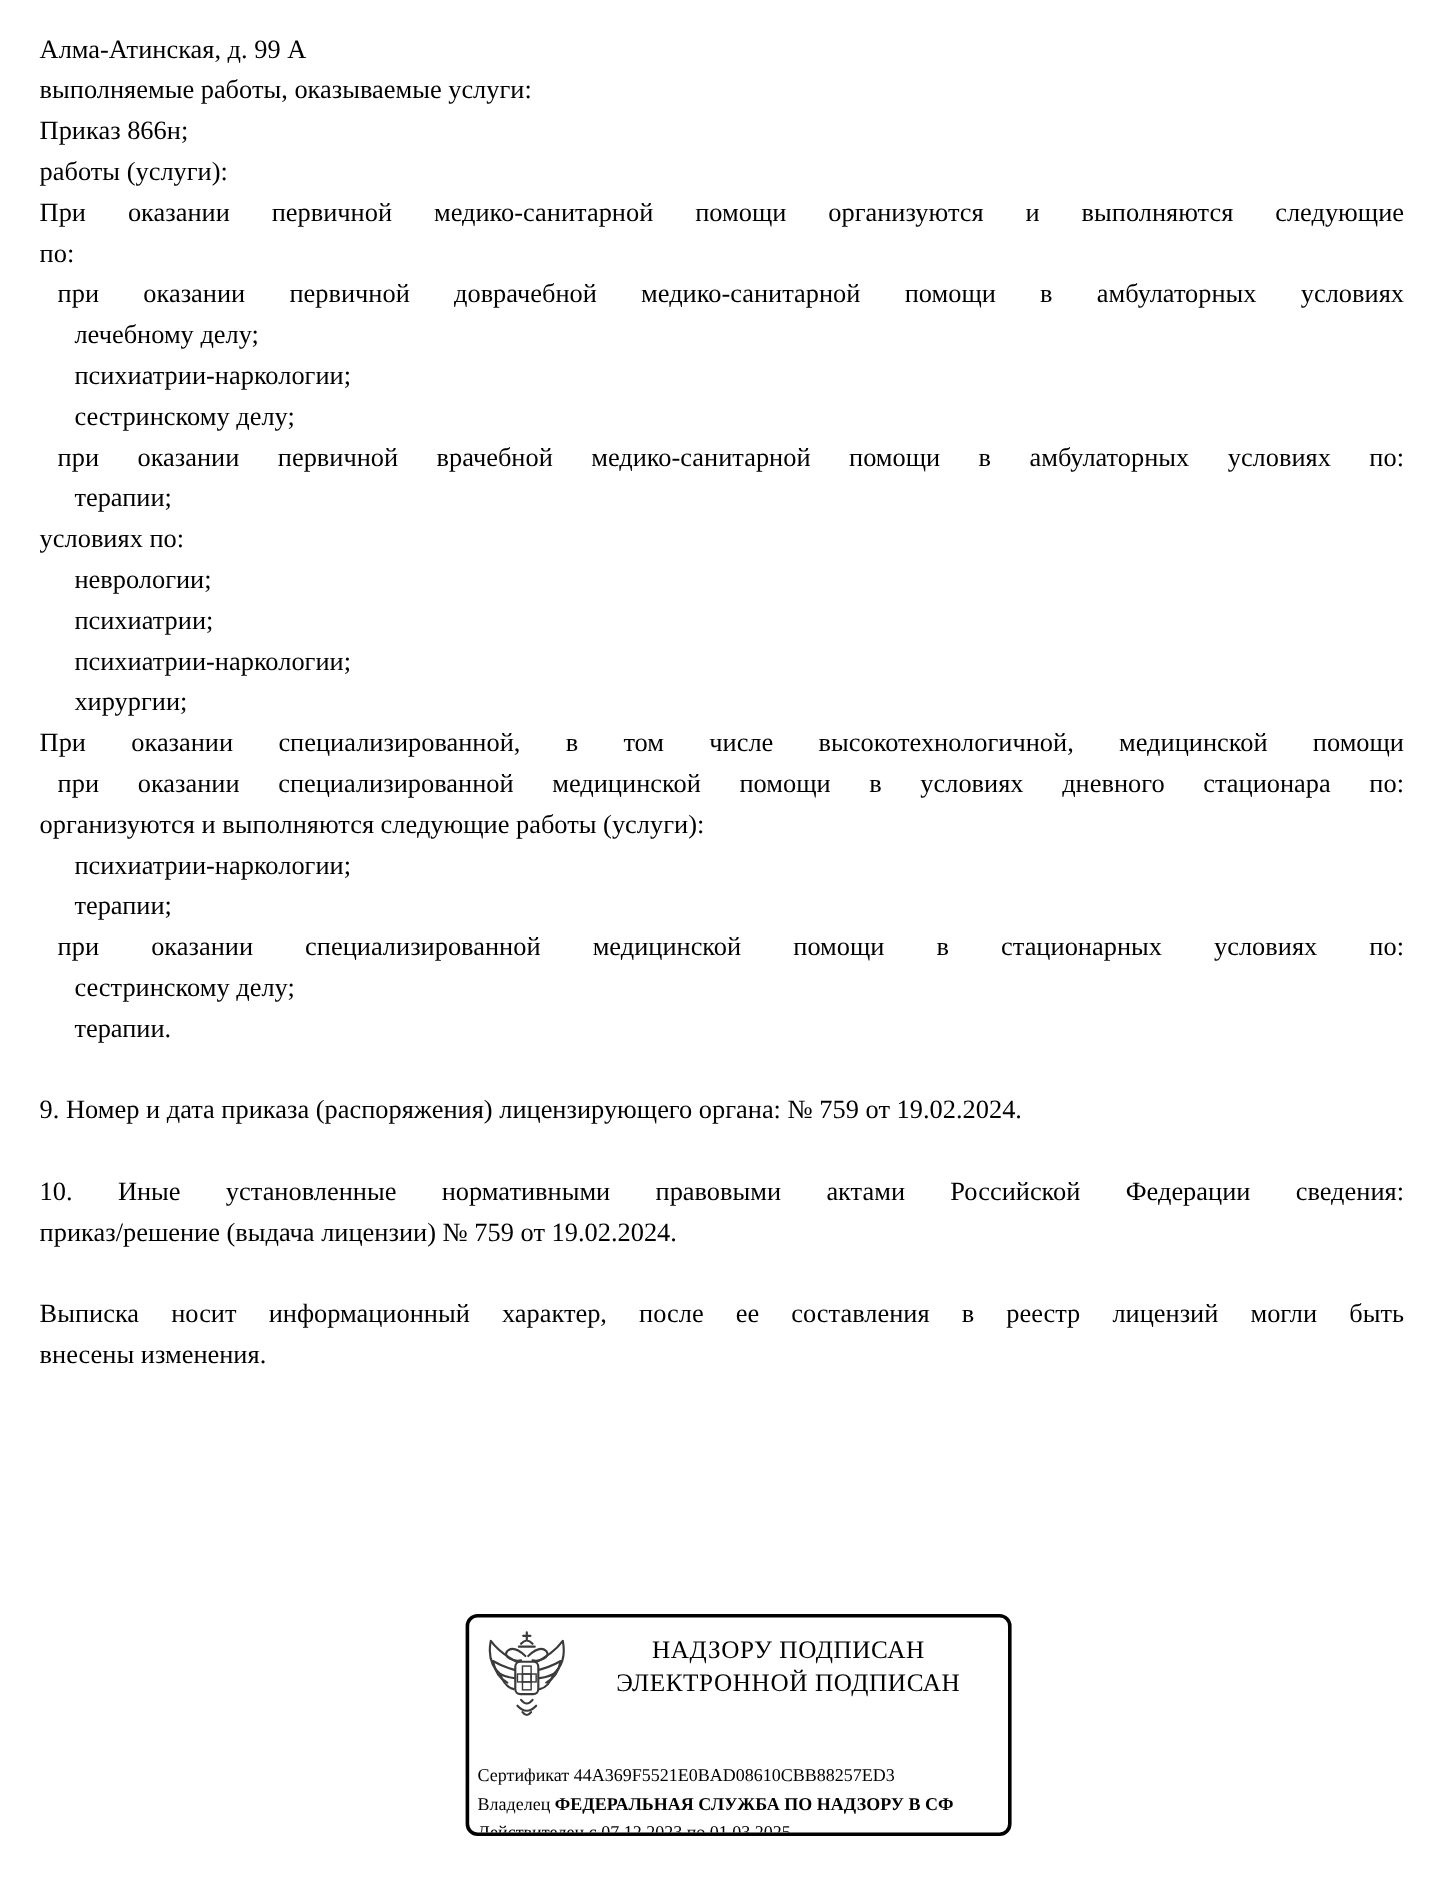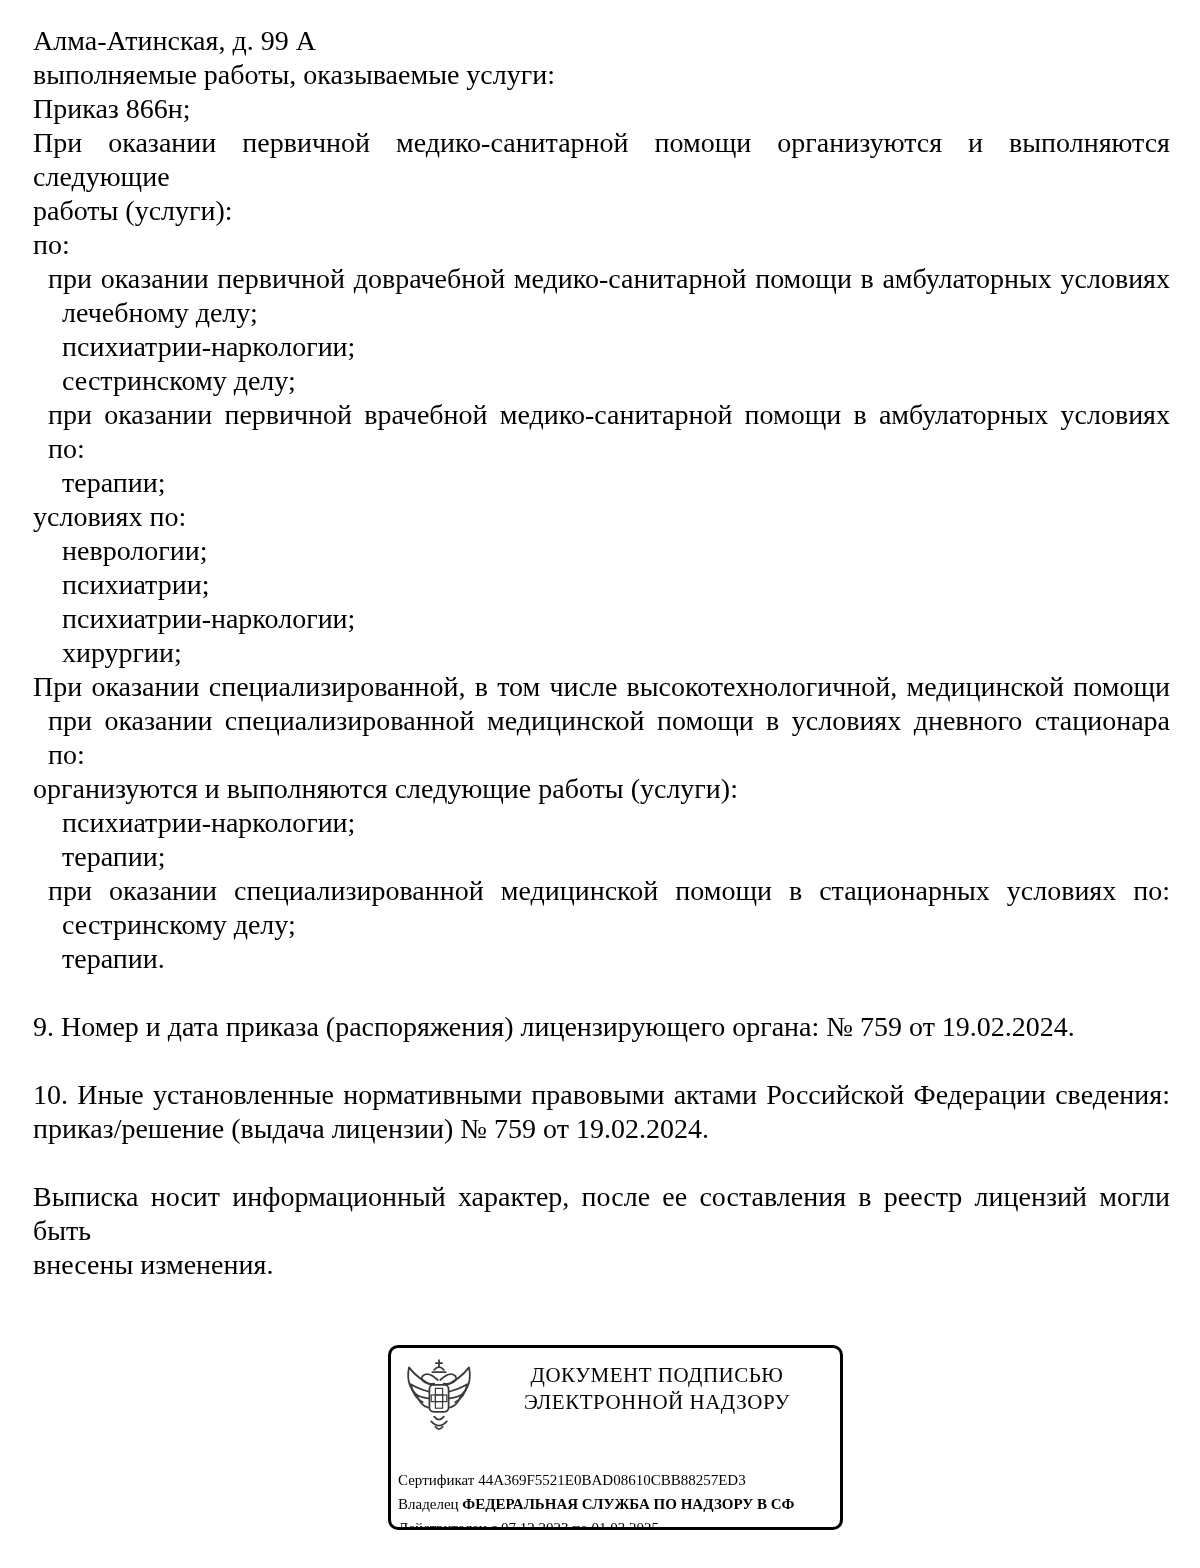--- a/index.html
+++ b/index.html
@@ -11,21 +11,21 @@
     position: relative;
     width: 1200px;
     height: 1568px;
     background: #ffffff;
     color: #000000;
     font-family: "Liberation Serif", "DejaVu Serif", serif;
     overflow: hidden;
   }
   .doc {
     padding: 24px 30px 0 33px;
-    font-size: 28px;
+    font-size: 22px;
     line-height: 34px;
   }
   .doc-line {
     min-height: 34px;
     white-space: normal;
   }
   .doc-line.ind-1 { padding-left: 15px; }
   .doc-line.ind-2 { padding-left: 29px; }
   .doc-line.just {
     text-align: justify;
@@ -78,22 +78,22 @@
 </style>
 </head>
 <body>
 
 <div class="page">
 
   <div class="doc">
       <div class="doc-line">Алма-Атинская, д. 99 А</div>
       <div class="doc-line">выполняемые работы, оказываемые услуги:</div>
       <div class="doc-line">Приказ 866н;</div>
+      <div class="doc-line">работы (услуги):</div>
       <div class="doc-line just">При оказании первичной медико-санитарной помощи организуются и выполняются следующие</div>
-      <div class="doc-line">работы (услуги):</div>
       <div class="doc-line">по:</div>
       <div class="doc-line ind-1 just">при оказании первичной доврачебной медико-санитарной помощи в амбулаторных условиях</div>
       <div class="doc-line ind-2">лечебному делу;</div>
       <div class="doc-line ind-2">психиатрии-наркологии;</div>
       <div class="doc-line ind-2">сестринскому делу;</div>
       <div class="doc-line ind-1 just">при оказании первичной врачебной медико-санитарной помощи в амбулаторных условиях по:</div>
       <div class="doc-line ind-2">терапии;</div>
       <div class="doc-line">условиях по:</div>
       <div class="doc-line ind-2">неврологии;</div>
       <div class="doc-line ind-2">психиатрии;</div>
@@ -148,22 +148,22 @@
           <rect x="54" y="50" width="12" height="11"></rect>
           <rect x="54" y="61" width="12" height="11"></rect>
           <rect x="54" y="72" width="12" height="11"></rect>
           <rect x="47" y="61" width="7" height="11"></rect>
           <rect x="66" y="61" width="7" height="11"></rect>
         </g>
       </svg>
     </div>
 
     <div class="sig-title">
-      <div>ДОКУМЕНТ ПОДПИСЬЮ</div>
-      <div>ЭЛЕКТРОННОЙ НАДЗОРУ</div>
+      <div>НАДЗОРУ ПОДПИСАН</div>
+      <div>ЭЛЕКТРОННОЙ ПОДПИСАН</div>
     </div>
 
     <div class="sig-details">
       <div class="sig-row"><span>Сертификат</span> <span>44A369F5521E0BAD08610CBB88257ED3</span></div>
       <div class="sig-row"><span>Владелец</span> <span class="sig-owner-value">ФЕДЕРАЛЬНАЯ СЛУЖБА ПО НАДЗОРУ В СФ</span></div>
       <div class="sig-row"><span>Действителен с 07.12.2023 по 01.03.2025</span></div>
     </div>
 
   </div>
 

